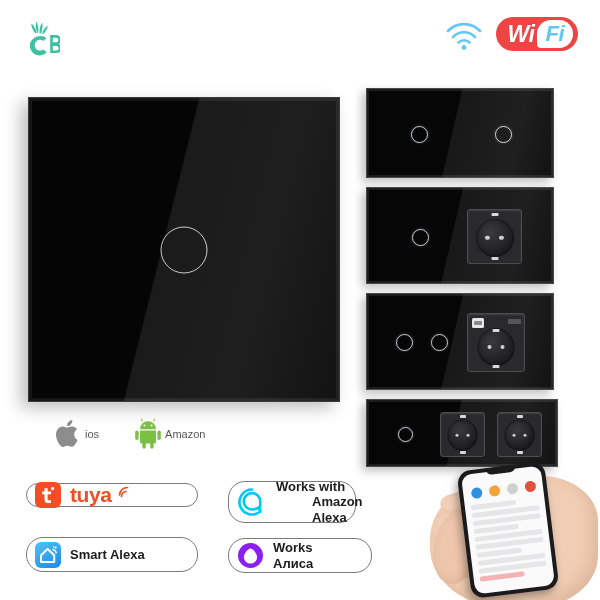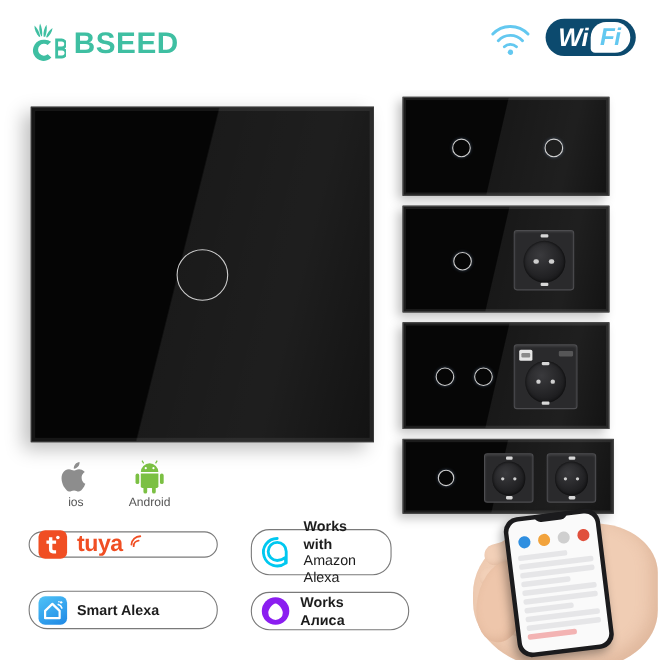--- a/index.html
+++ b/index.html
@@ -13,21 +13,21 @@
   .page{position:relative;width:600px;height:600px;background:#fff;}
 
   
   .brand{position:absolute;left:26px;top:20px;display:flex;align-items:center;gap:7px;}
   .brand-mark{width:34px;height:38px;position:relative;}
   .brand-name{font-size:27px;font-weight:bold;letter-spacing:.5px;color:#3fbfa2;line-height:1;}
 
   .wifi-group{position:absolute;right:22px;top:16px;display:flex;align-items:center;gap:10px;}
   .wifi-arcs{width:44px;height:36px;}
   .wifi-badge{
-    background:#0c4a6e;border-radius:17px;height:34px;
+    background:#ef4444;border-radius:17px;height:34px;
     display:flex;align-items:center;padding:0 5px 0 12px;gap:1px;
   }
   .wifi-badge .wi{color:#fff;font-size:23px;font-weight:bold;font-style:italic;letter-spacing:-.5px;}
   .wifi-badge .fi-bubble{
     position:relative;background:#fff;border-radius:14px 14px 14px 4px;
     padding:1px 9px 1px 8px;margin-left:2px;
   }
   .wifi-badge .fi{color:#63c8f0;font-size:22px;font-weight:bold;font-style:italic;letter-spacing:-.5px;}
 
   
@@ -107,31 +107,31 @@
     content:"";position:absolute;left:14%;top:28%;width:72%;height:40%;
     background:#8a8a8a;border-radius:1px;
   }
   .socket .slabel{
     position:absolute;right:6%;top:8%;width:22%;height:9%;
     background:rgba(200,200,200,.28);border-radius:1px;
   }
 
   
   .os-row{position:absolute;left:55px;top:418px;display:flex;gap:34px;}
-  .os-item{display:flex;flex-direction:column;align-items:center;gap:2px;}
+  .os-item{display:flex;flex-direction:row;align-items:center;gap:2px;}
   .os-label{font-size:11px;color:#555;}
 
   
   .badge{
     position:absolute;display:flex;align-items:center;gap:9px;
     background:#fff;border:1.3px solid #7a7a7a;border-radius:17px;
     padding:5px 16px 5px 8px;box-sizing:border-box;
   }
   .badge-text{font-size:13px;color:#1c1c1c;line-height:1.18;font-weight:bold;}
-  .badge-text .l2{display:block;font-weight:normal;}
+  .badge-text .l2{display:block;font-weight:bold;margin-left:36px;}
   .tile{width:26px;height:26px;border-radius:6px;flex:0 0 auto;position:relative;}
 
   #badge-tuya{left:26px;top:483px;width:172px;height:24px;}
   #badge-smartlife{left:26px;top:537px;width:172px;height:35px;}
   #badge-alexa{left:228px;top:481px;width:128px;height:42px;padding-left:8px;}
   #badge-yandex{left:228px;top:538px;width:144px;height:35px;padding-left:8px;}
 
   .tuya-word{color:#f04e23;font-size:21px;font-weight:bold;letter-spacing:-.4px;position:relative;}
 
   
@@ -183,21 +183,20 @@
         <g fill="#3fbfa2">
           <path d="M11.5 13.2 C9.5 9 9.2 5 10.4 1.4 C12 4.5 12.6 8.4 12.3 12.6 Z"></path>
           <path d="M13.6 13.4 C13.2 9 14.2 5.3 16.3 2.4 C16.9 6 16.4 9.8 15.1 13.3 Z"></path>
           <path d="M9.6 13.6 C6.7 10.3 5.2 6.8 5.3 3.2 C8 5.7 9.8 9.2 10.6 13.1 Z"></path>
           <path d="M15.9 13.8 C16.9 10.1 19 7.2 21.8 5.4 C21.3 9.1 19.3 12.1 16.9 14 Z"></path>
         </g>
         <path d="M13.5 16.2 a9.6 9.6 0 1 0 7.2 16 l-3.3 -2.8 a5.4 5.4 0 1 1 -0.1 -8.5 l3.2 -2.9 a9.5 9.5 0 0 0 -7 -1.8 Z" fill="#3fbfa2"></path>
         <path d="M25.5 16.4 h4.6 a3.6 3.6 0 0 1 0 7.2 h-4.6 z M25.5 24.6 h4.9 a3.6 3.6 0 0 1 0 7.2 h-4.9 z" fill="none" stroke="#3fbfa2" stroke-width="2.6"></path>
       </svg>
     </div>
-    <div class="brand-name">BSEED</div>
   </div>
 
   <div class="wifi-group">
     <div class="wifi-arcs">
       <svg width="44" height="36" viewBox="0 0 44 36">
         <g fill="none" stroke="#63c8f0" stroke-width="2.6" stroke-linecap="round">
           <path d="M6 15 a22 22 0 0 1 32 0"></path>
           <path d="M11 21 a15 15 0 0 1 22 0"></path>
           <path d="M16.5 26.5 a8 8 0 0 1 11 0"></path>
         </g>
@@ -296,21 +295,21 @@
           <rect x="2.2" y="12.5" width="3.4" height="9.5" rx="1.7"></rect>
           <rect x="24.4" y="12.5" width="3.4" height="9.5" rx="1.7"></rect>
           <rect x="9.4" y="24.5" width="3.4" height="6.2" rx="1.7"></rect>
           <rect x="17.2" y="24.5" width="3.4" height="6.2" rx="1.7"></rect>
           <path d="M7 11.2a8 8 0 0 1 16 0z"></path>
           <path d="M9.6 3.2l-1.5-2.4M20.4 3.2l1.5-2.4" stroke="#7bc043" stroke-width="1.1" fill="none"></path>
         </g>
         <circle cx="11.5" cy="7.6" r="1" fill="#fff"></circle>
         <circle cx="18.5" cy="7.6" r="1" fill="#fff"></circle>
       </svg>
-      <div class="os-label">Android</div>
+      <div class="os-label">Amazon</div>
     </div>
   </div>
 
   <div class="badge" id="badge-tuya">
     <div class="tile" style="background:#f04e23;">
       <svg width="26" height="26" viewBox="0 0 26 26">
         <path d="M9.5 6.3h3.1v3.1h3.4v2.9h-3.4v4.6c0 .9.4 1.3 1.2 1.3h2.2v2.9h-2.9c-2.4 0-3.6-1.3-3.6-3.7v-5.1H7.2V9.4h2.3z" fill="#fff"></path>
         <circle cx="17.6" cy="6.6" r="1.6" fill="#fff"></circle>
       </svg>
     </div>

